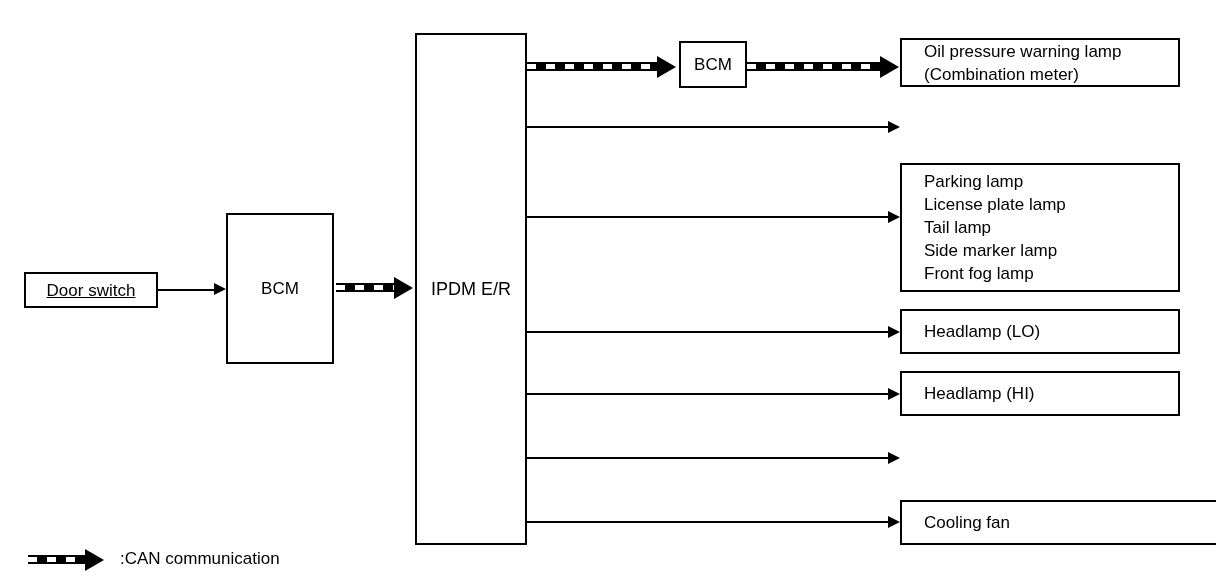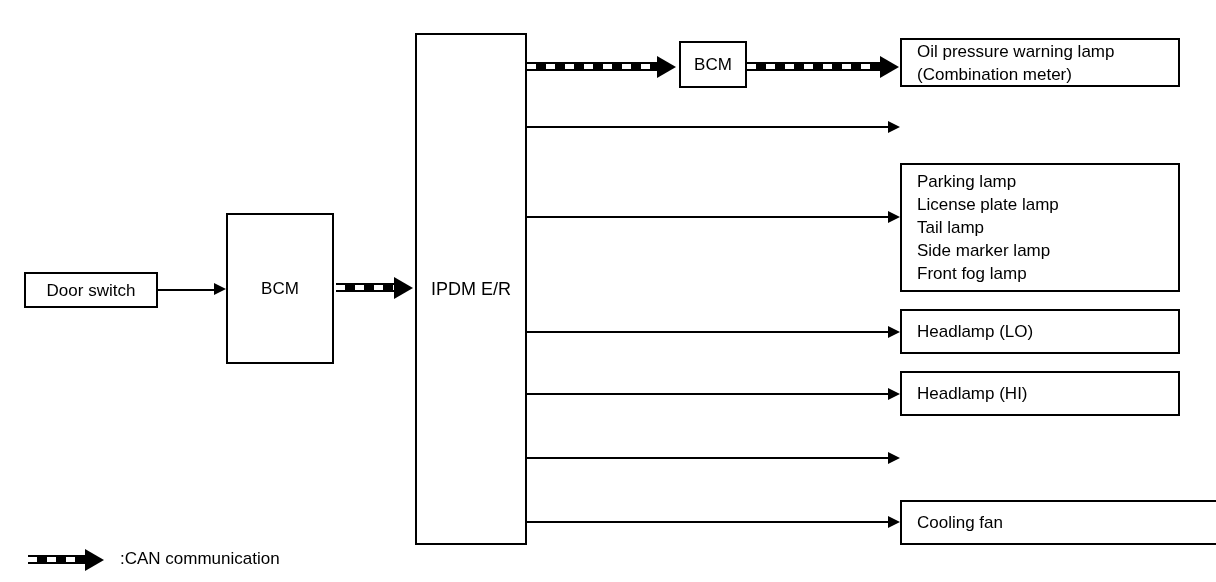--- a/index.html
+++ b/index.html
@@ -27,21 +27,21 @@
   .node.center {
     justify-content: center;
   }
   .node-label {
     font-size: 17px;
     line-height: 23px;
     white-space: pre-line;
     color: #000000;
   }
   .node.left-pad .node-label {
-    padding-left: 15px;
+    padding-left: 22px;
   }
   
   #ipdm .node-label {
     font-size: 18px;
   }
   
   .line {
     position: absolute;
     background: #000000;
     height: 2px;
@@ -98,21 +98,21 @@
     position: relative;
     width: 78px;
     height: 22px;
   }
 </style>
 </head>
 <body>
 
 <div id="canvas">
 
-  <div class="node center" id="door-switch" style="left:24px; top:272px; width:134px; height:36px;">
+  <div class="node center" id="door-switch" style="left:24px; top:272px; width:134px; height:36px;text-decoration:underline;">
     <span class="node-label">Door switch</span>
   </div>
 
   <div class="line" style="left:158px; top:289px; width:58px;"></div>
   <div class="arrowhead" style="left:214px; top:283px;"></div>
 
   <div class="node center" id="bcm-left" style="left:226px; top:213px; width:108px; height:151px;">
     <span class="node-label">BCM</span>
   </div>
 

